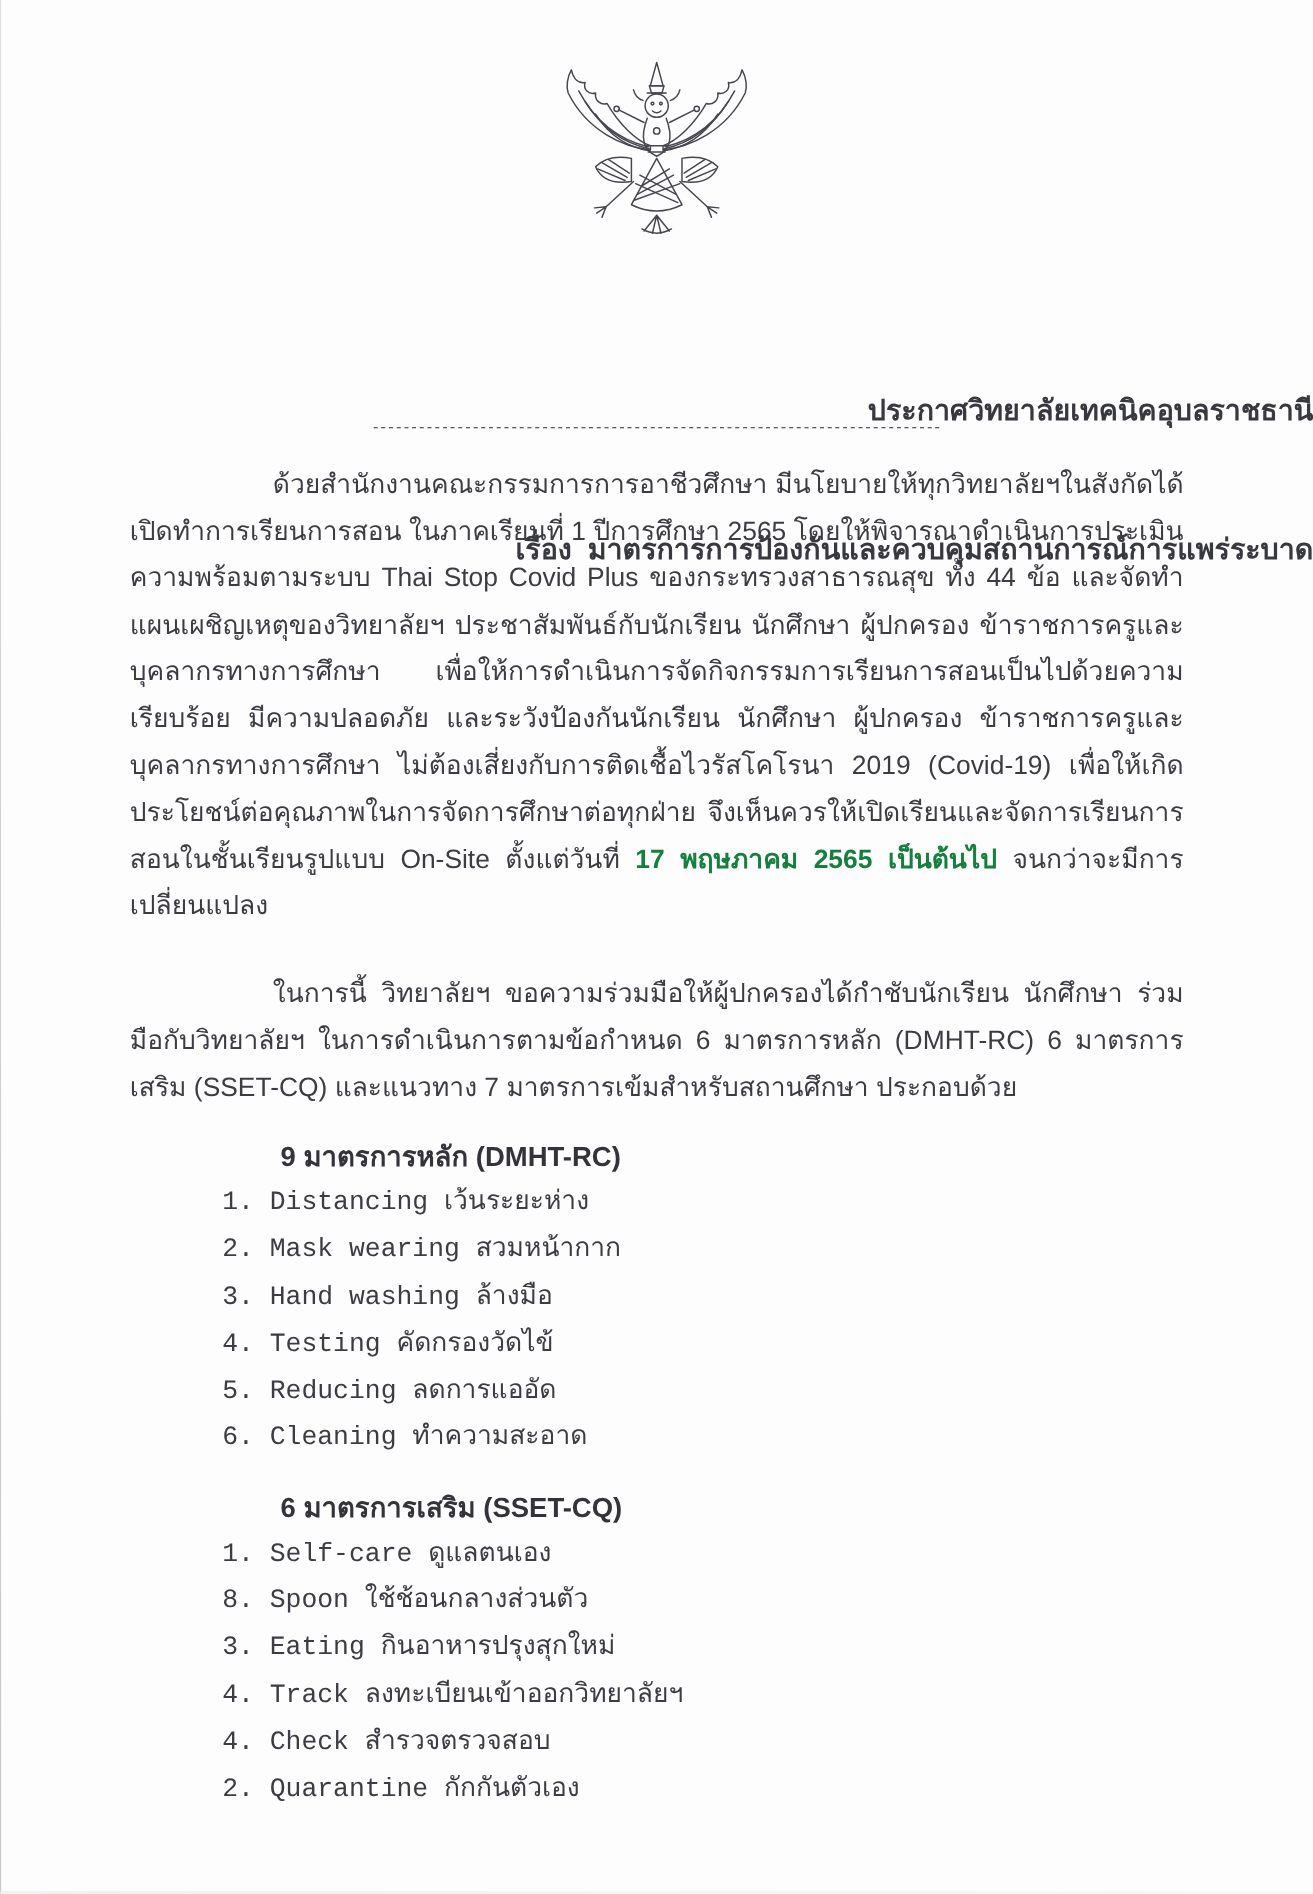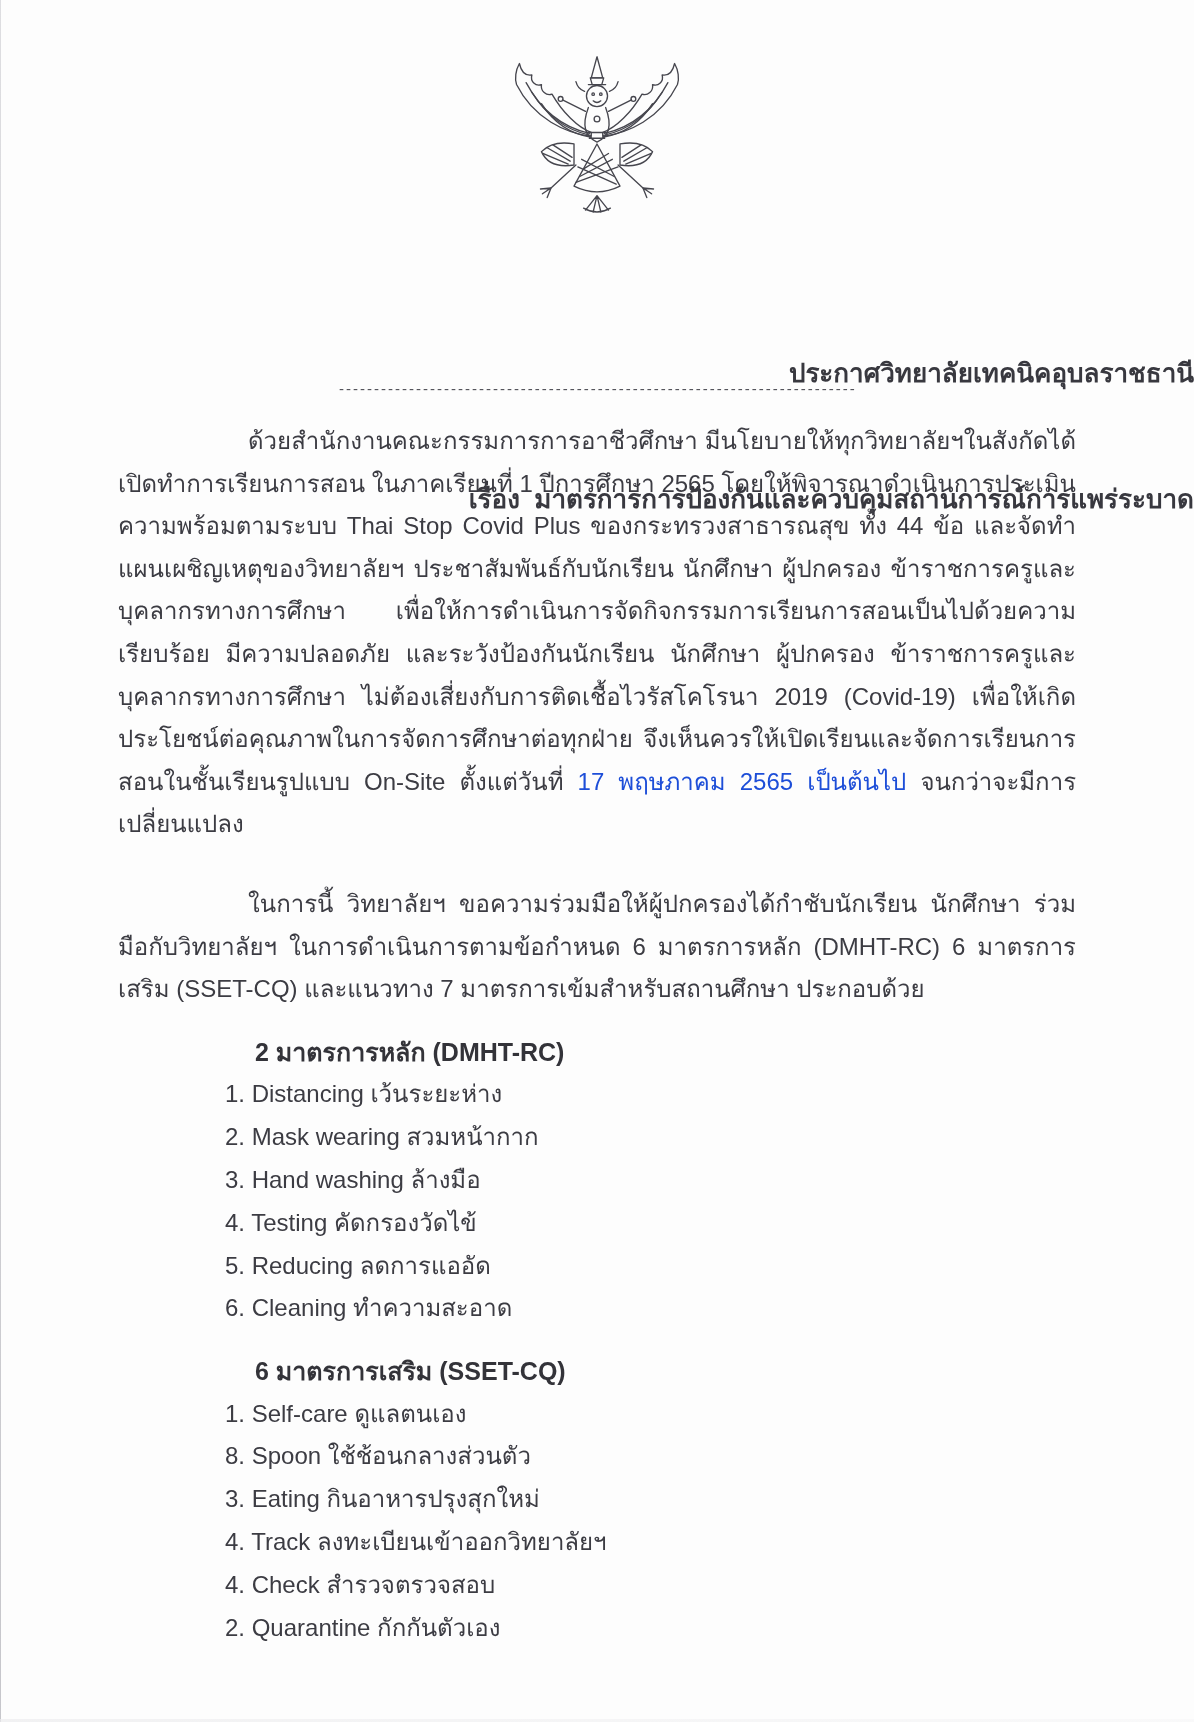--- a/index.html
+++ b/index.html
@@ -30,25 +30,25 @@
   .dash-separator{position:absolute;top:380px;left:50%;
     transform:translateX(-50%);
     width:516px;overflow:hidden;white-space:nowrap;
     font-size:15px;letter-spacing:2px;color:#55555c;text-align:center;}
 
   .text-column{position:absolute;top:420px;left:118px;width:958px;
     font-size:24px;line-height:42.6px;}
 
   .para{text-align:justify;text-indent:130px;margin:0;}
   .para.second{margin-top:37px;}
-  .bold-inline{font-weight:normal;color:#1d4ed8;}
+  .bold-inline{font-weight:bold;color:#15803d;}
 
   .measure-heading{font-weight:bold;font-size:25px;color:#333339;
     margin:20px 0 0 137px;}
-  .measure-items{margin-left:107px;}
+  .measure-items{margin-left:84px;font-family:Liberation Mono, monospace;}
   .measure-item{line-height:42.8px;}
 
   .footer-note{position:absolute;top:1582px;left:118px;width:897px;
     text-align:right;font-size:24px;color:#44444b;}
 </style>
 </head>
 <body>
 
 <div class="page">
 
@@ -111,21 +111,21 @@
   </div>
 
   <div class="dash-separator">---------------------------------------------------------------------------</div>
 
   <div class="text-column">
 
     <p class="para"><span>ด้วยสำนักงานคณะกรรมการการอาชีวศึกษา มีนโยบายให้ทุกวิทยาลัยฯในสังกัดได้เปิดทำการเรียนการสอน ในภาคเรียนที่ 1 ปีการศึกษา 2565 โดยให้พิจารณาดำเนินการประเมินความพร้อมตามระบบ Thai Stop Covid Plus ของกระทรวงสาธารณสุข ทั้ง 44 ข้อ และจัดทำแผนเผชิญเหตุของวิทยาลัยฯ ประชาสัมพันธ์กับนักเรียน นักศึกษา ผู้ปกครอง ข้าราชการครูและบุคลากรทางการศึกษา เพื่อให้การดำเนินการจัดกิจกรรมการเรียนการสอนเป็นไปด้วยความเรียบร้อย มีความปลอดภัย และระวังป้องกันนักเรียน นักศึกษา ผู้ปกครอง ข้าราชการครูและบุคลากรทางการศึกษา ไม่ต้องเสี่ยงกับการติดเชื้อไวรัสโคโรนา 2019 (Covid-19) เพื่อให้เกิดประโยชน์ต่อคุณภาพในการจัดการศึกษาต่อทุกฝ่าย จึงเห็นควรให้เปิดเรียนและจัดการเรียนการสอนในชั้นเรียนรูปแบบ On-Site ตั้งแต่วันที่ </span><span class="bold-inline">17 พฤษภาคม 2565 เป็นต้นไป</span><span> จนกว่าจะมีการเปลี่ยนแปลง</span></p>
 
     <p class="para second">ในการนี้ วิทยาลัยฯ ขอความร่วมมือให้ผู้ปกครองได้กำชับนักเรียน นักศึกษา ร่วมมือกับวิทยาลัยฯ ในการดำเนินการตามข้อกำหนด 6 มาตรการหลัก (DMHT-RC) 6 มาตรการเสริม (SSET-CQ) และแนวทาง 7 มาตรการเข้มสำหรับสถานศึกษา ประกอบด้วย</p>
 
-    <div class="measure-heading">2 มาตรการหลัก (DMHT-RC)</div>
+    <div class="measure-heading">9 มาตรการหลัก (DMHT-RC)</div>
     <div class="measure-items">
       <div class="measure-item">1. Distancing เว้นระยะห่าง</div>
       <div class="measure-item">2. Mask wearing สวมหน้ากาก</div>
       <div class="measure-item">3. Hand washing ล้างมือ</div>
       <div class="measure-item">4. Testing คัดกรองวัดไข้</div>
       <div class="measure-item">5. Reducing ลดการแออัด</div>
       <div class="measure-item">6. Cleaning ทำความสะอาด</div>
     </div>
 
     <div class="measure-heading">6 มาตรการเสริม (SSET-CQ)</div>

